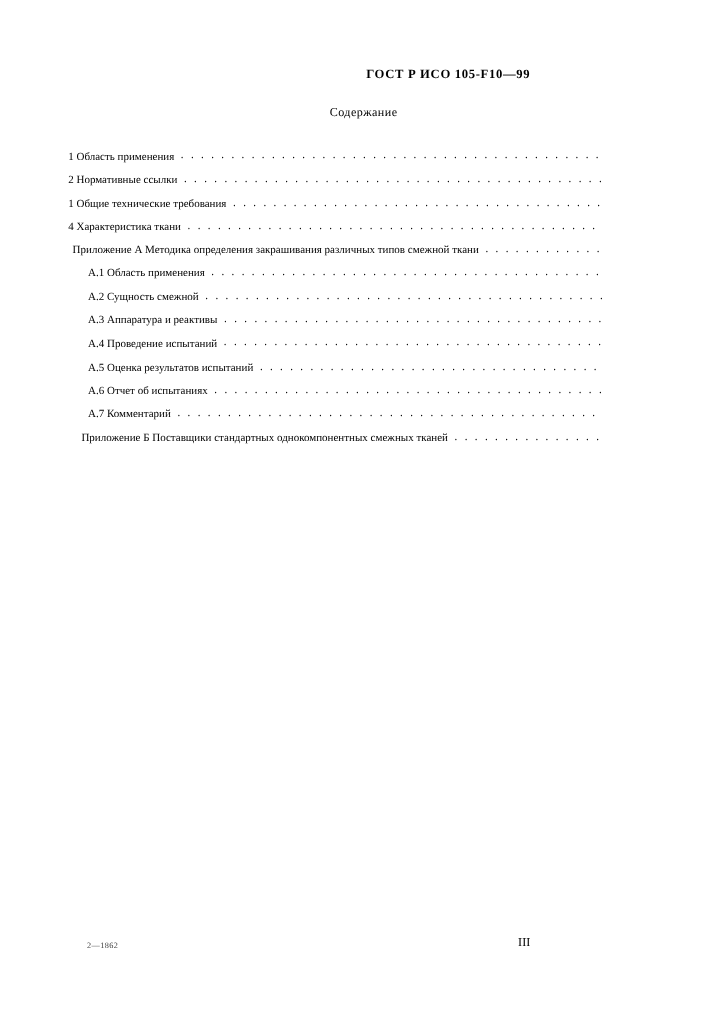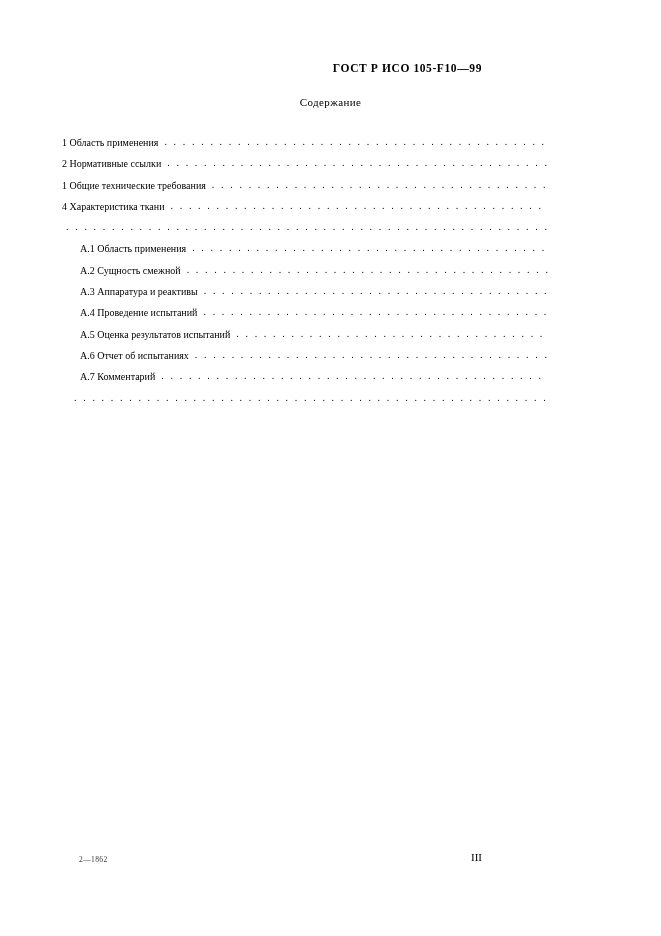--- a/index.html
+++ b/index.html
@@ -125,20 +125,21 @@
         <span class="toc-label">1 Общие технические требования</span>
         <span class="toc-leader"></span>
         <span class="toc-page">2</span>
       </div>
       <div class="toc-row ">
         <span class="toc-label">4 Характеристика ткани</span>
         <span class="toc-leader"></span>
         <span class="toc-page">2</span>
       </div>
       <div class="toc-row indent-app">
+        <span class="toc-label">Приложение А Методика определения закрашивания различных типов смежной ткани</span>
         <span class="toc-leader"></span>
         <span class="toc-page">5</span>
       </div>
       <div class="toc-row indent-1">
         <span class="toc-label">А.1 Область применения</span>
         <span class="toc-leader"></span>
         <span class="toc-page">5</span>
       </div>
       <div class="toc-row indent-1">
         <span class="toc-label">А.2 Сущность смежной</span>
@@ -164,20 +165,21 @@
         <span class="toc-label">А.6 Отчет об испытаниях</span>
         <span class="toc-leader"></span>
         <span class="toc-page">5</span>
       </div>
       <div class="toc-row indent-1">
         <span class="toc-label">А.7 Комментарий</span>
         <span class="toc-leader"></span>
         <span class="toc-page">5</span>
       </div>
       <div class="toc-row indent-app2">
+        <span class="toc-label">Приложение Б Поставщики стандартных однокомпонентных смежных тканей</span>
         <span class="toc-leader"></span>
         <span class="toc-page">6</span>
       </div>
     </div>
 
   <div class="footer-left">2—1862</div>
   <div class="footer-right">III</div>
 
 </div>
 

